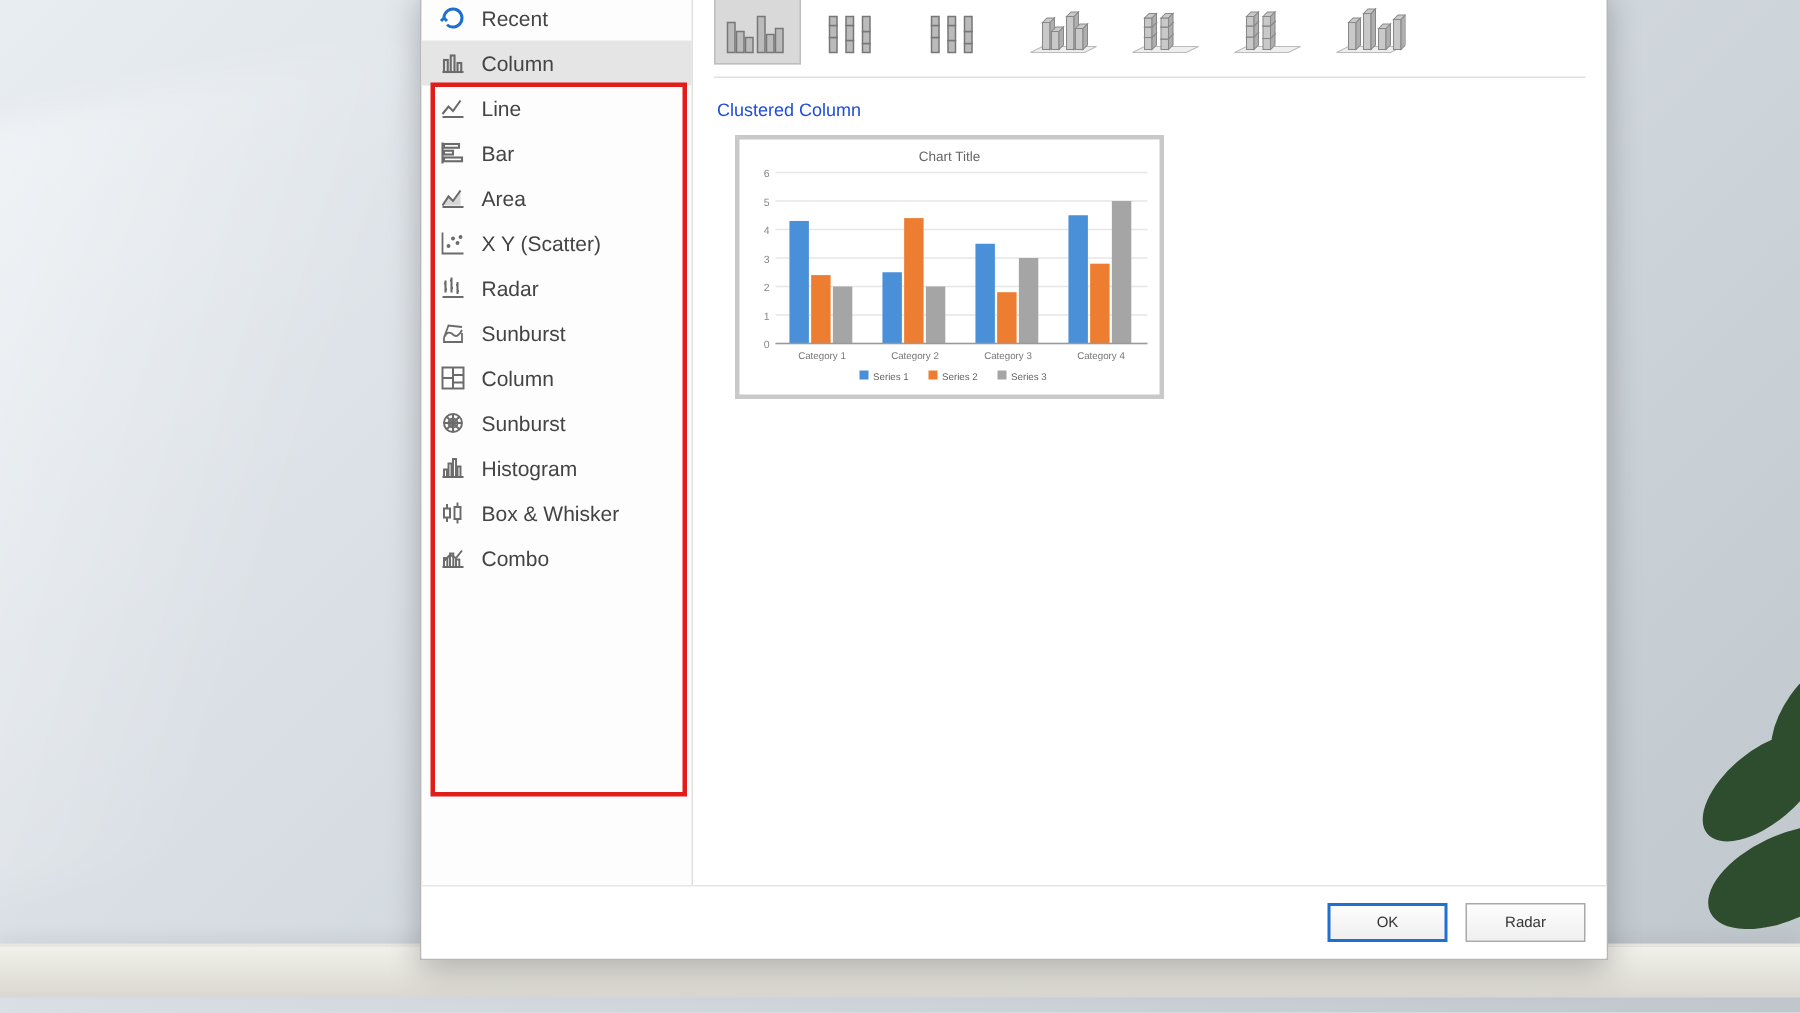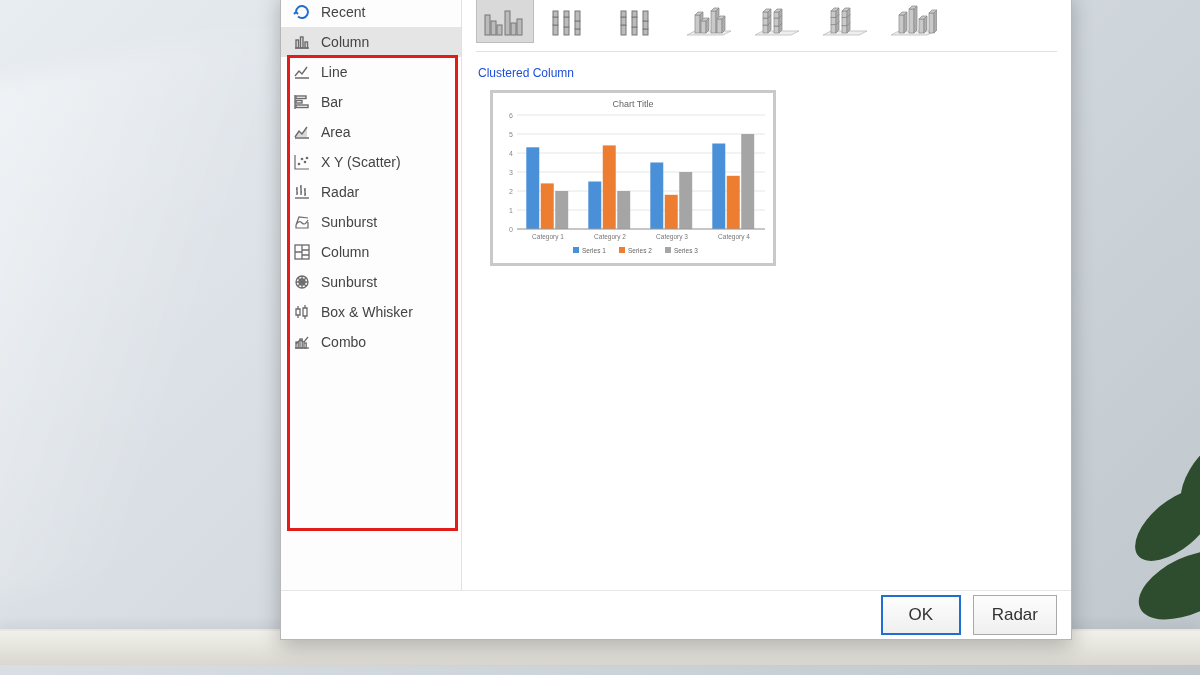--- a/index.html
+++ b/index.html
@@ -147,25 +147,25 @@
     display:flex;
     justify-content:flex-end;
     align-items:center;
     gap: 12px;
     padding: 0 14px;
     border-top: 1px solid #e6e6e6;
     background:#fff;
   }
   .btn {
     min-width: 80px;
-    height: 40px;
+    height: 26px;
     padding: 0 18px;
     background: linear-gradient(#fdfdfd,#efefef);
     border: 1px solid #a9a9a9;
-    font-size: 17px;
+    font-size: 10px;
     color:#333;
     cursor:pointer;
   }
   .btn.primary { border: 2px solid #1f6fd0; }
 
 </style>
 </head>
 <body>
 
 <div class="desktop-bg"></div>
@@ -287,20 +287,34 @@
           <span class="side-icon sunburst">
             <svg viewBox="0 0 18 18">
               <g fill="none" stroke="currentColor" stroke-width="1.3">
                 <circle cx="9" cy="9" r="6"></circle>
                 <circle cx="9" cy="9" r="3"></circle>
                 <path d="M9 3v12M3 9h12M5 5l8 8M13 5l-8 8"></path>
               </g>
             </svg>
           </span>
           <span>Sunburst</span>
+        </div>
+        <div class="side-item">
+          <span class="side-icon histogram">
+            <svg viewBox="0 0 18 18">
+              <g fill="none" stroke="currentColor" stroke-width="1.3">
+                <path d="M2 15h14"></path>
+                <rect x="3" y="10" width="2" height="5"></rect>
+                <rect x="6" y="6" width="2" height="9"></rect>
+                <rect x="9" y="3" width="2" height="12"></rect>
+                <rect x="12" y="8" width="2" height="7"></rect>
+              </g>
+            </svg>
+          </span>
+          <span>Histogram</span>
         </div>
         <div class="side-item">
           <span class="side-icon boxwhisker">
             <svg viewBox="0 0 18 18">
               <g fill="none" stroke="currentColor" stroke-width="1.3">
                 <path d="M5 3v3M5 12v3M3 6h4v6H3zM12 2v3M12 13v3M10 5h4v8h-4z"></path>
               </g>
             </svg>
           </span>
           <span>Box &amp; Whisker</span>

